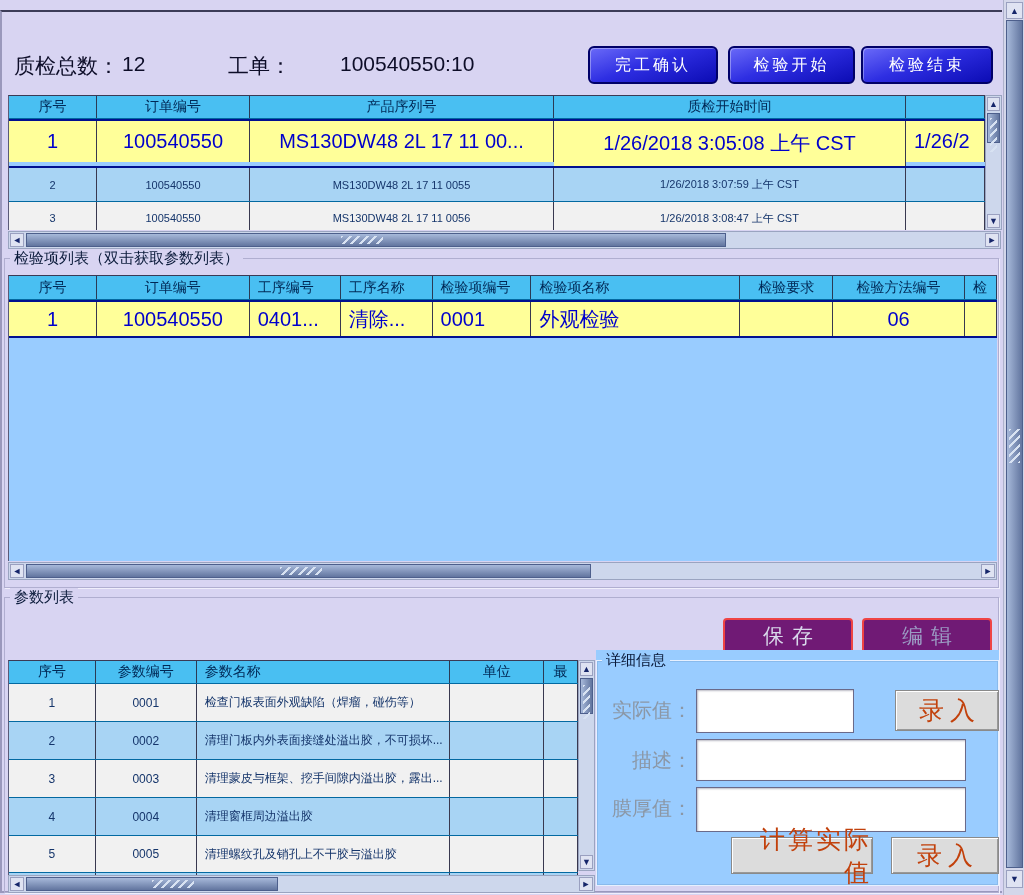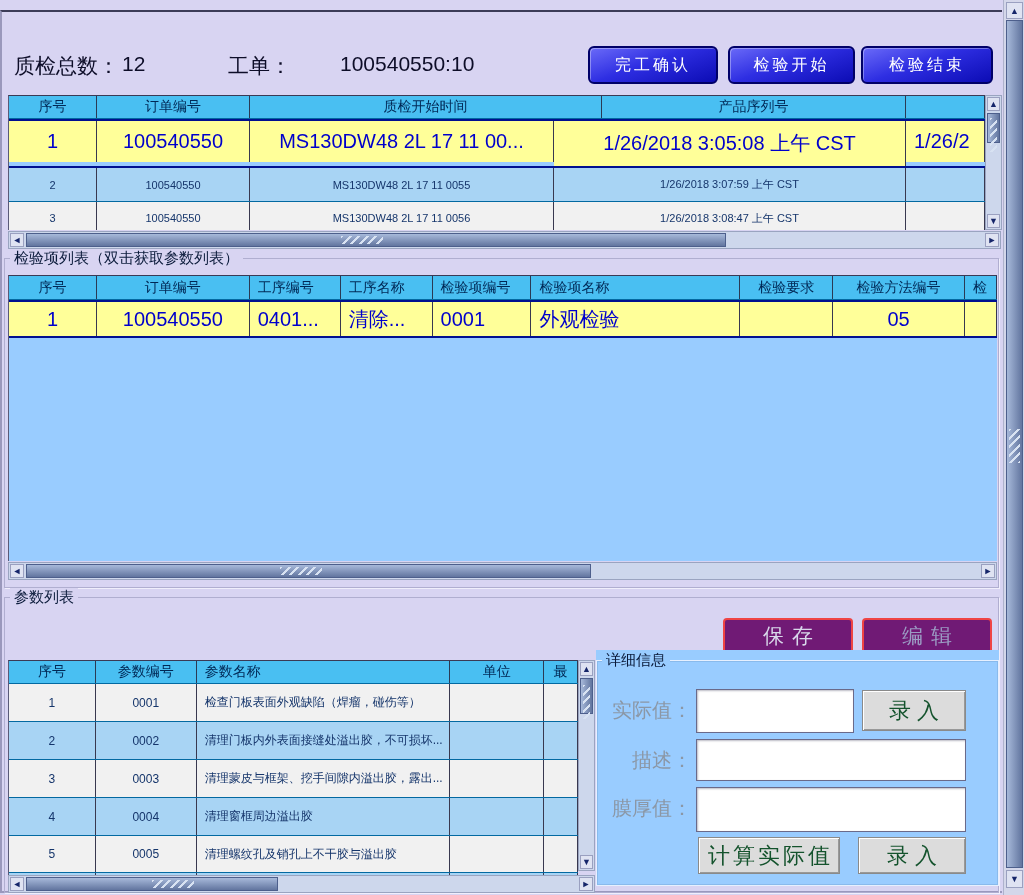--- a/index.html
+++ b/index.html
@@ -71,45 +71,46 @@
   
   #detail-box { position:absolute; left:596px; top:650px; width:403px; height:236px; background:#99ccff; }
   #detail-border { position:absolute; left:596px; top:660px; width:403px; height:226px;
                    border:1px solid #e6f0ff; box-shadow:0 0 0 1px rgba(90,130,180,.25) inset; pointer-events:none; }
   .dlabel { position:absolute; width:92px; text-align:right; font-size:20px; color:#8b97a6; white-space:nowrap; }
   .dinput { position:absolute; background:#ffffff; border:1px solid #6a6a8a;
             box-shadow:inset 1px 1px 2px rgba(60,60,90,.35); font-size:18px; padding:0 6px;
             font-family:"Liberation Sans","DejaVu Sans",sans-serif; }
   .btn-disabled {
     position:absolute; display:flex; align-items:center; justify-content:center;
-    background:#dcdcdc; border:1px solid #8a8a8a; color:#14532d;
-    font-size:22px; letter-spacing:6px; text-indent:6px;
+    background:#dcdcdc; border:1px solid #8a8a8a; color:#c2410c;
+    font-size:25px; letter-spacing:6px; text-indent:6px;
     box-shadow:inset 1px 1px 0 #ffffff, inset -1px -1px 0 #999999;
+    margin-left:33px;
   }
   .dtitle { position:absolute; font-size:15px; color:#0a1a3a; background:#99ccff; padding:0 4px; z-index:3; }
 </style>
 </head>
 <body>
 
 <div id="frame"></div>
 
 <div class="toplabel" style="left:14px; top:52px;">质检总数：</div>
 <div class="toplabel" style="left:122px; top:52px;">12</div>
 <div class="toplabel" style="left:228px; top:52px;">工单：</div>
 <div class="toplabel" style="left:340px; top:52px;">100540550:10</div>
 <div class="btn-primary" style="left:588px; top:46px; width:130px; height:38px;">完工确认</div>
 <div class="btn-primary" style="left:728px; top:46px; width:127px; height:38px;">检验开始</div>
 <div class="btn-primary" style="left:861px; top:46px; width:132px; height:38px;">检验结束</div>
 
 <div class="tbl" style="left:8px; top:95px; width:977px; height:135px;">
     <div class="trow thead-row">
       <div class="tcell" style="width: 88px; height: 22px;">序号</div>
       <div class="tcell" style="width: 153px; height: 22px;">订单编号</div>
+      <div class="tcell" style="width: 304px; height: 22px;">产品序列号</div>
       <div class="tcell" style="width: 352px; height: 22px;">质检开始时间</div>
-      <div class="tcell" style="width: 304px; height: 22px;">产品序列号</div>
       <div class="tcell l" style="width: 79px; height: 22px;"></div>
     </div>
     <div class="trow r-selected">
       <div class="tcell" style="width: 88px; height: 41px; font-size: 20px;">1</div>
       <div class="tcell" style="width: 153px; height: 41px; font-size: 20px;">100540550</div>
       <div class="tcell" style="width: 304px; height: 41px; font-size: 20px;">MS130DW48 2L 17 11 00...</div>
       <div class="tcell" style="width: 352px; height: 45px; font-size: 20px;">1/26/2018 3:05:08 上午 CST</div>
       <div class="tcell l" style="width: 79px; height: 41px; font-size: 20px;">1/26/2</div>
     </div>
     <div class="trow r-blue">
@@ -157,21 +158,21 @@
       <div class="tcell l" style="width: 32px; height: 23px;">检</div>
     </div>
     <div class="trow r-selected">
       <div class="tcell" style="width: 88px; height: 34px; font-size: 20px;">1</div>
       <div class="tcell" style="width: 153px; height: 34px; font-size: 20px;">100540550</div>
       <div class="tcell l" style="width: 91px; height: 34px; font-size: 20px;">0401...</div>
       <div class="tcell l" style="width: 92px; height: 34px; font-size: 20px;">清除...</div>
       <div class="tcell l" style="width: 99px; height: 34px; font-size: 20px;">0001</div>
       <div class="tcell l" style="width: 209px; height: 34px; font-size: 20px;">外观检验</div>
       <div class="tcell" style="width: 93px; height: 34px; font-size: 20px;"></div>
-      <div class="tcell" style="width: 132px; height: 34px; font-size: 20px;">05</div>
+      <div class="tcell" style="width: 132px; height: 34px; font-size: 20px;">06</div>
       <div class="tcell l" style="width: 32px; height: 34px; font-size: 20px;"></div>
     </div>
   </div>
 <div class="hscroll" style="left:8px; top:562px; width:989px;">
   <div class="sarrow" style="left:1px; top:1px; width:14px; height:14px;">◄</div>
   <div class="hthumb" style="left:17px; width:565px;">
       <div class="grip-h"></div>
     </div>
   <div class="sarrow" style="right:1px; top:1px; width:14px; height:14px;">►</div>
 </div>

